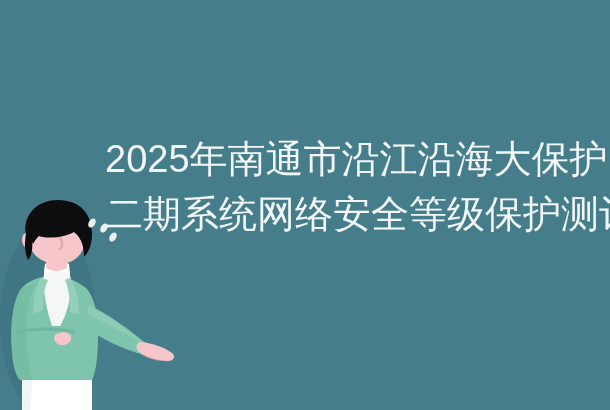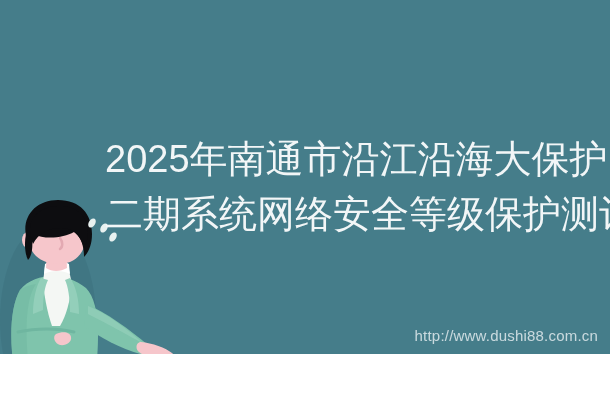--- a/index.html
+++ b/index.html
@@ -3,21 +3,21 @@
 <meta charset="utf-8">
 <style>
   html, body {
     margin: 0;
     padding: 0;
     background: #ffffff;
   }
   #banner {
     position: relative;
     width: 610px;
-    height: 354px;
+    height: 410px;
     overflow: hidden;
     background: #457d8a;
     font-family: "Liberation Sans", "DejaVu Sans", sans-serif;
   }
 
   
   #title-block {
     position: absolute;
     left: 105px;
     top: 132px;
@@ -111,15 +111,14 @@
       <ellipse cx="104" cy="28" rx="3.2" ry="5" fill="#e8f1f0" transform="rotate(32 104 28)"></ellipse>
       <ellipse cx="113" cy="37" rx="3.2" ry="5" fill="#e8f1f0" transform="rotate(32 113 37)"></ellipse>
     </svg>
   </div>
 
   <div id="title-block">
     <span class="title-line">2025年南通市沿江沿海大保护</span>
     <span class="title-line">二期系统网络安全等级保护测评服</span>
   </div>
 
-  <div id="watermark">http://www.dushi88.com.cn</div>
 
 </div>
 
 </body></html>

